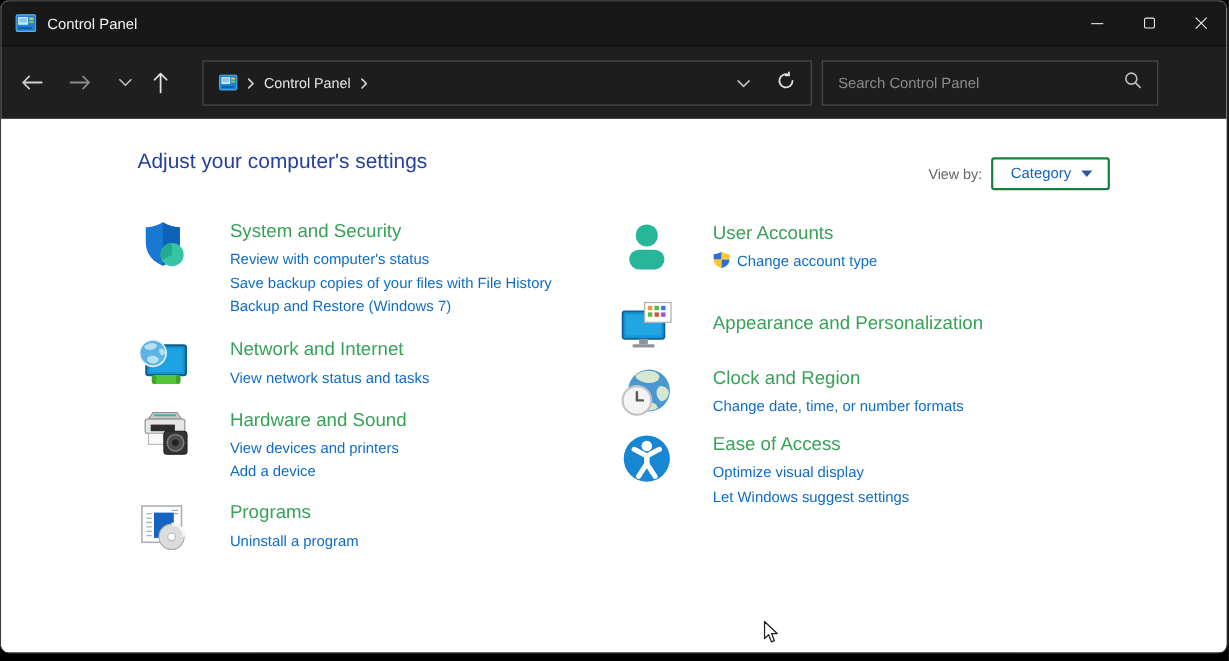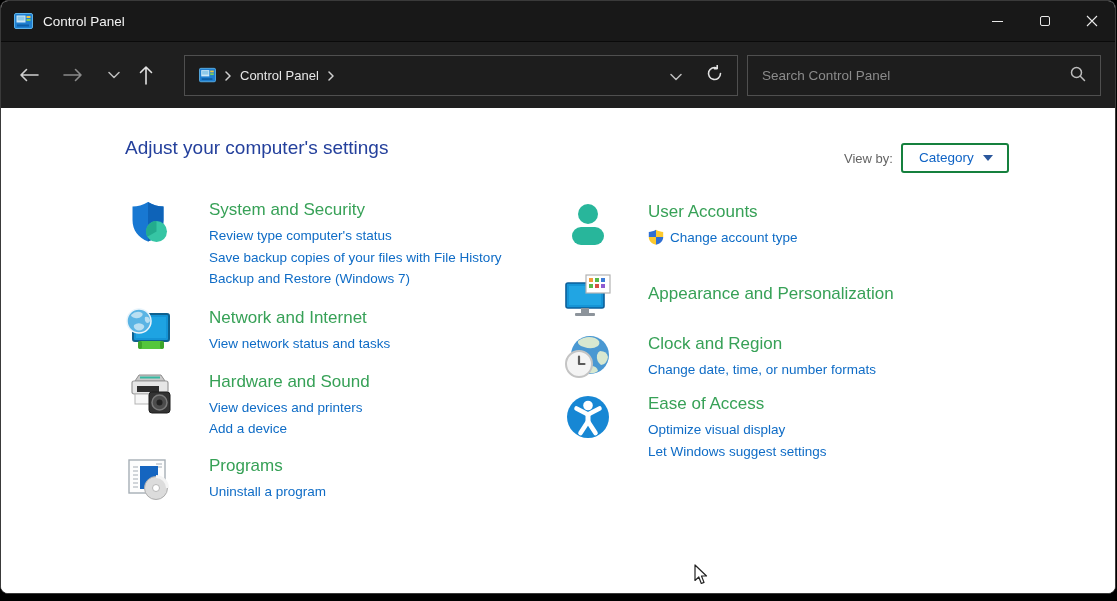--- a/index.html
+++ b/index.html
@@ -25,21 +25,21 @@
   .nav-recent { left:96px; }
   .nav-up   { left:128px; }
 
   .addressbar { position:absolute; left:183px; top:13px; width:554px; height:41px;
                 border:1px solid #4f4f4f; background:#1d1d1d; display:flex; align-items:center; padding:0 14px; }
   .crumb-icon { width:17px; height:17px; flex:0 0 auto; }
   .crumb-sep { margin:0 9px; display:flex; }
   .crumb-label { color:#e6e6e6; font-size:13px; }
   .addr-right { margin-left:auto; display:flex; align-items:center; gap:24px; }
 
-  .searchbox { position:absolute; left:746px; top:13px; width:354px; height:41px;
+  .searchbox { position:absolute; left:746px; top:13px; width:306px; height:41px;
                border:1px solid #4f4f4f; background:#1d1d1d; display:flex; align-items:center; padding:0 14px; }
   .searchbox input { flex:1; background:transparent; border:none; outline:none; color:#e6e6e6; font-size:13.5px; font-family:inherit; }
   .searchbox input::placeholder { color:#8b8b8b; }
 
   
   .content { position:absolute; left:0; top:108px; right:0; bottom:0; background:#fff; }
   .page-title { position:absolute; left:124px; top:28px; font-size:19px; font-weight:400; color:#24409c; }
   .viewby { position:absolute; left:843px; top:26px; display:flex; align-items:center;margin-top:8px; }
   .viewby-label { color:#646464; font-size:13px; margin-right:8px; }
   .viewby-btn { display:flex; align-items:center; gap:9px; background:#fff; border:2px solid #15803d; border-radius:3px;
@@ -182,21 +182,21 @@
         <div class="cat-icon">
           <svg width="48" height="48" viewBox="0 0 48 48">
             <path d="M23 3 C28 6 33.5 7.6 38.5 7.6 V21 C38.5 31.5 32.5 38.8 23 42.6 C13.5 38.8 7.5 31.5 7.5 21 V7.6 C12.5 7.6 18 6 23 3 Z" fill="#1878d2"></path>
             <path d="M23 3 C28 6 33.5 7.6 38.5 7.6 V21 C38.5 31.5 32.5 38.8 23 42.6 Z" fill="#0e63b8"></path>
             <circle cx="31.5" cy="32.5" r="10.5" fill="#36c5a4"></circle>
             <path d="M31.5 32.5 L31.5 22 A10.5 10.5 0 0 0 22.4 37.7 Z" fill="#23ab8d"></path>
           </svg>
         </div>
         <div class="cat-text">
           <a class="cat-title">System and Security</a>
-          <a class="cat-link">Review type computer's status</a>
+          <a class="cat-link">Review with computer's status</a>
           <a class="cat-link">Save backup copies of your files with File History</a>
           <a class="cat-link">Backup and Restore (Windows 7)</a>
         </div>
       </div>
 
       <div class="cat-row mb-l2">
         <div class="cat-icon">
           <svg width="48" height="48" viewBox="0 0 48 48">
             <rect x="8" y="7" width="36" height="27" rx="2" fill="#1594d6" stroke="#0f618f" stroke-width="2"></rect>
             <rect x="11" y="10" width="30" height="21" fill="#1ea3e2"></rect>

